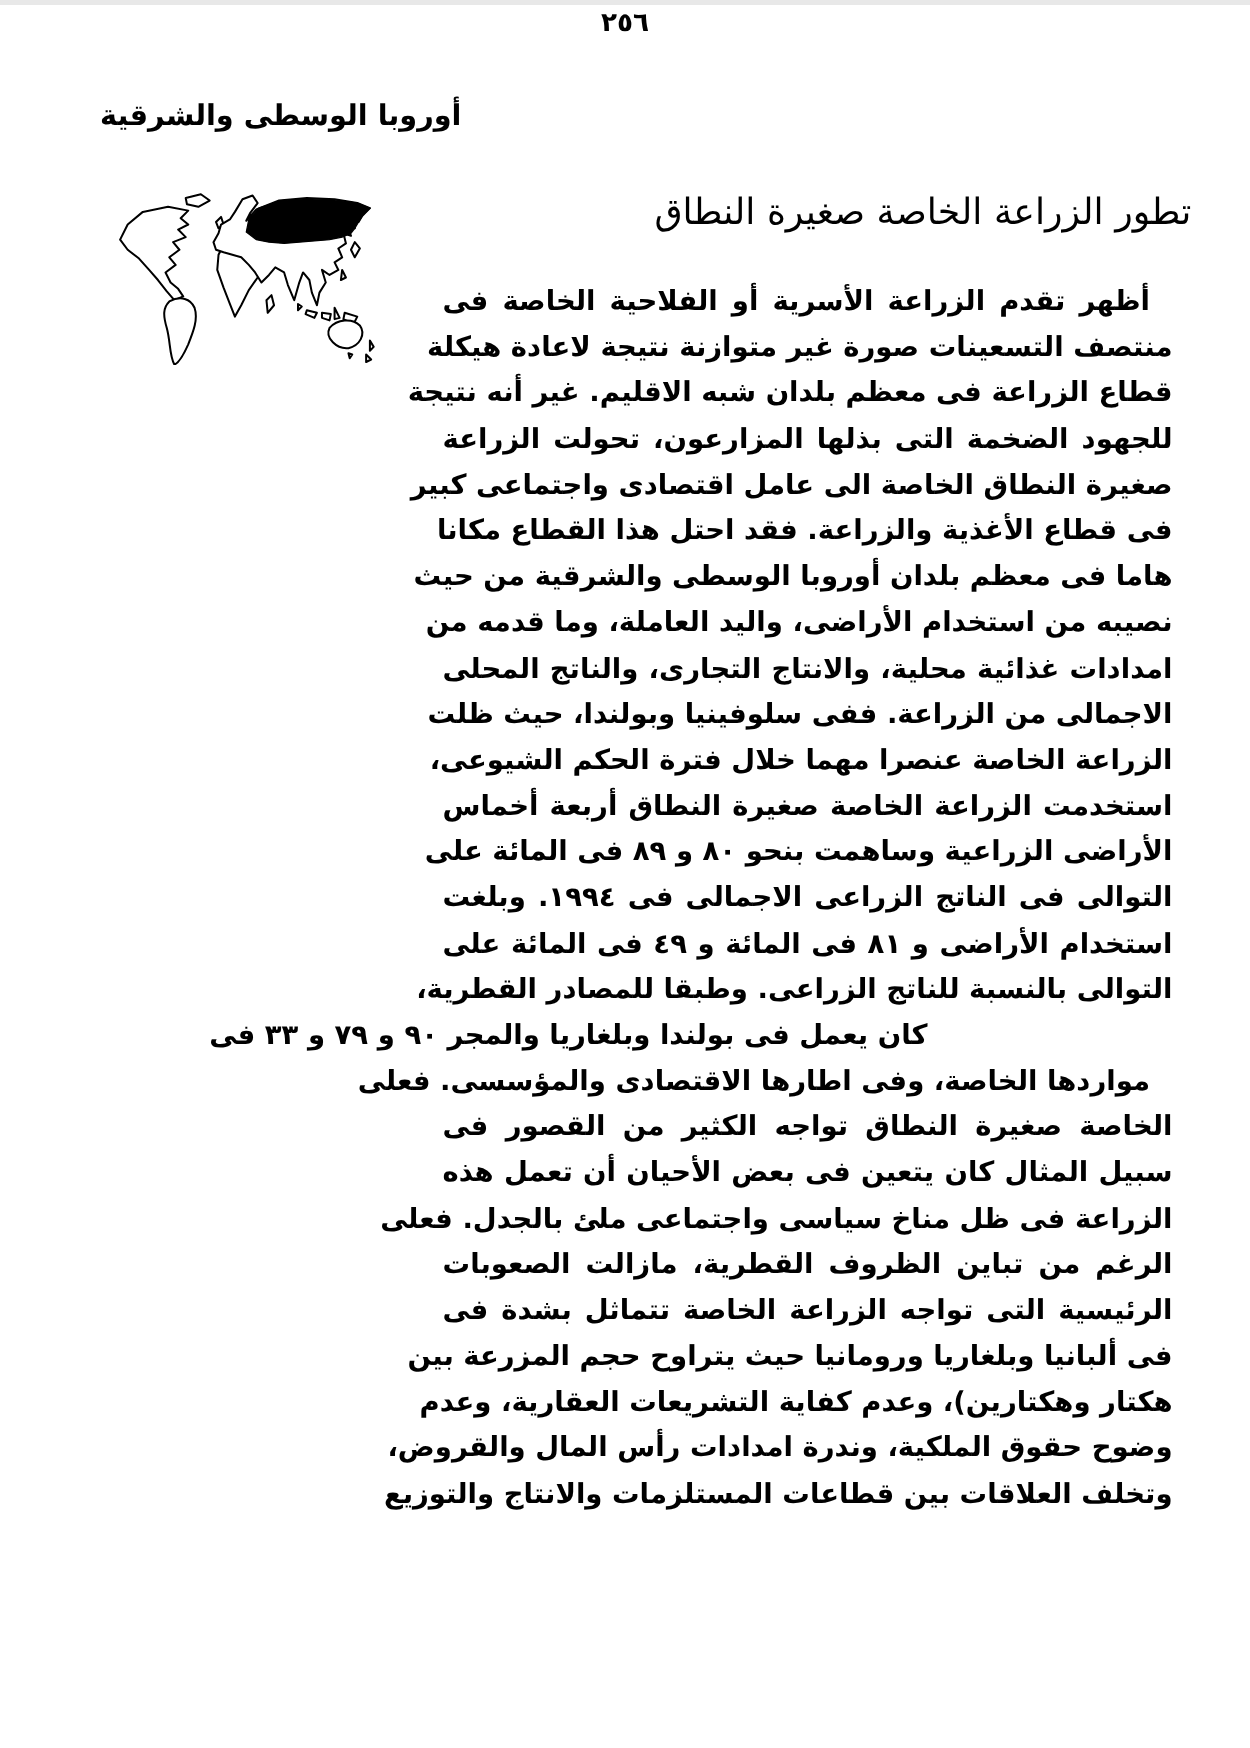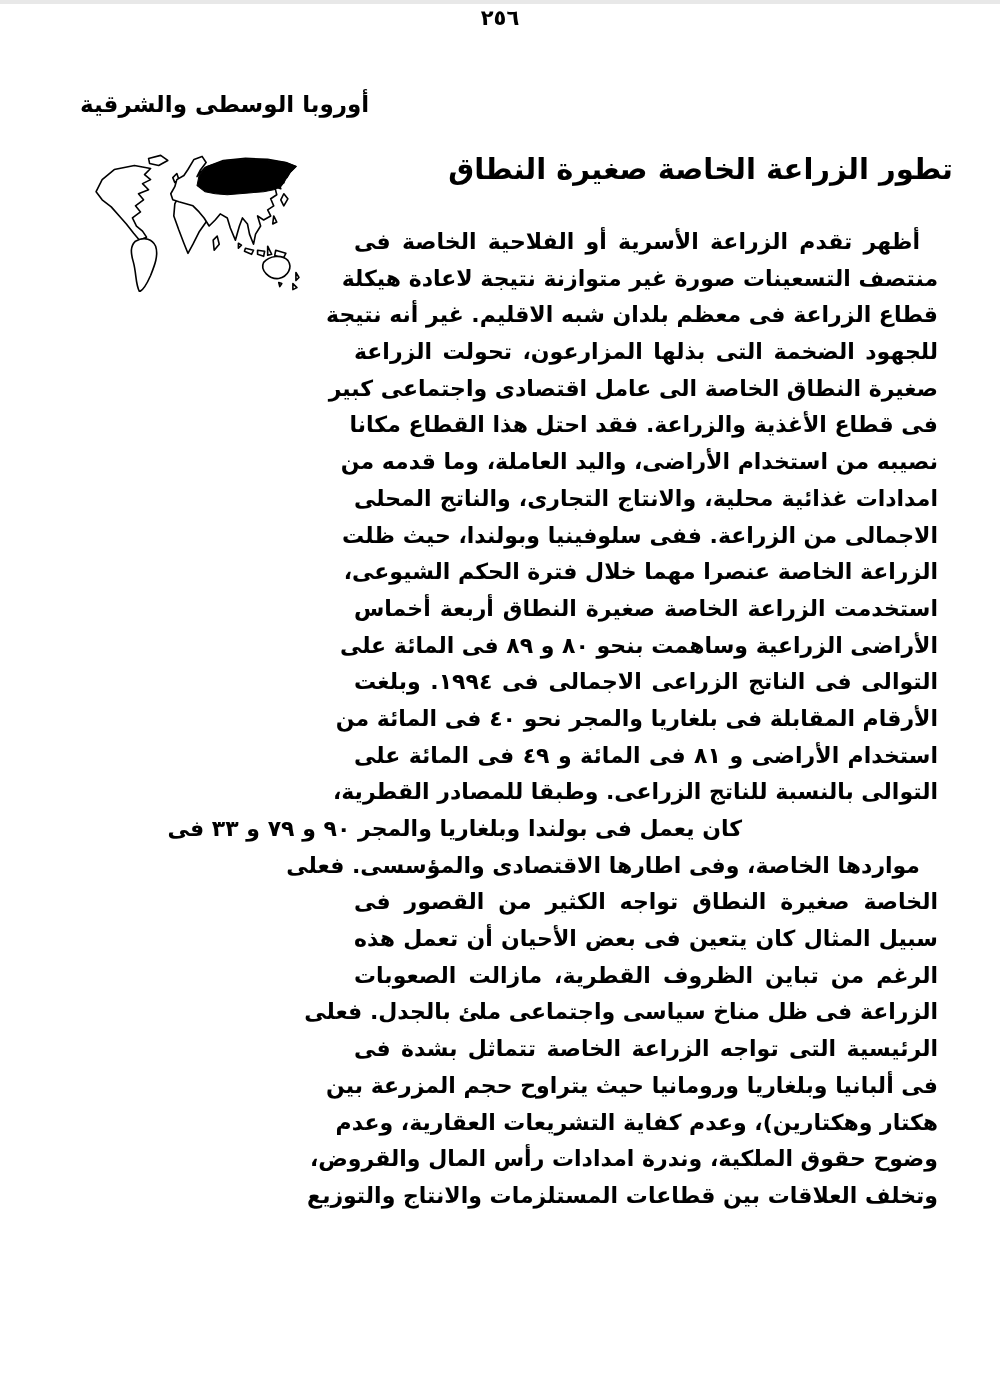--- a/index.html
+++ b/index.html
@@ -11,35 +11,35 @@
     color:#000;
     font-family:"DejaVu Sans", sans-serif;
     overflow:hidden;
   }
   .page-number {
     position:absolute; top:2px; left:0; right:0;
     text-align:center;
     font-size:21px; font-weight:700;
   }
   .region-label {
-    position:absolute; top:87px; left:80px;
+    position:absolute; top:76px; left:80px;
     direction:rtl;
     font-size:23px; font-weight:700;
     letter-spacing:0.5px;
     white-space:nowrap;
   }
   .map-wrap {
     position:absolute; top:149px; left:86px;
     width:218px; height:139px;
   }
   .map-wrap svg { width:100%; height:100%; }
   .article-title {
     position:absolute; top:148px; right:47px;
     direction:rtl;
-    font-size:29px; font-weight:700;
+    font-size:29px; font-weight:400;
     white-space:nowrap;
   }
   .body-text {
     position:absolute; top:220px; left:354px;
     width:584px;
     direction:rtl;
     font-size:22px; font-weight:700;
   }
   .para { margin:0; }
   .line {
@@ -106,38 +106,38 @@
   <h1 class="article-title" data-name="article-title" style="margin:0;">تطور الزراعة الخاصة صغيرة النطاق</h1>
 
   <div class="body-text" data-name="article-body">
     <div class="para" data-name="paragraph-1">
         <div class="line" data-name="text-line">أظهر تقدم الزراعة الأسرية أو الفلاحية الخاصة فى</div>
         <div class="line" data-name="text-line">منتصف التسعينات صورة غير متوازنة نتيجة لاعادة هيكلة</div>
         <div class="line" data-name="text-line">قطاع الزراعة فى معظم بلدان شبه الاقليم. غير أنه نتيجة</div>
         <div class="line" data-name="text-line">للجهود الضخمة التى بذلها المزارعون، تحولت الزراعة</div>
         <div class="line" data-name="text-line">صغيرة النطاق الخاصة الى عامل اقتصادى واجتماعى كبير</div>
         <div class="line" data-name="text-line">فى قطاع الأغذية والزراعة. فقد احتل هذا القطاع مكانا</div>
+        <div class="line" data-name="text-line">هاما فى معظم بلدان أوروبا الوسطى والشرقية من حيث</div>
         <div class="line" data-name="text-line">نصيبه من استخدام الأراضى، واليد العاملة، وما قدمه من</div>
         <div class="line" data-name="text-line">امدادات غذائية محلية، والانتاج التجارى، والناتج المحلى</div>
         <div class="line" data-name="text-line">الاجمالى من الزراعة. ففى سلوفينيا وبولندا، حيث ظلت</div>
         <div class="line" data-name="text-line">الزراعة الخاصة عنصرا مهما خلال فترة الحكم الشيوعى،</div>
         <div class="line" data-name="text-line">استخدمت الزراعة الخاصة صغيرة النطاق أربعة أخماس</div>
         <div class="line" data-name="text-line">الأراضى الزراعية وساهمت بنحو ٨٠ و ٨٩ فى المائة على</div>
         <div class="line" data-name="text-line">التوالى فى الناتج الزراعى الاجمالى فى ١٩٩٤. وبلغت</div>
-        <div class="line" data-name="text-line">الأرقام المقابلة فى بلغاريا والمجر نحو ٤٠ فى المائة من</div>
         <div class="line" data-name="text-line">استخدام الأراضى و ٨١ فى المائة و ٤٩ فى المائة على</div>
         <div class="line" data-name="text-line">التوالى بالنسبة للناتج الزراعى. وطبقا للمصادر القطرية،</div>
         <div class="line" data-name="text-line">كان يعمل فى بولندا وبلغاريا والمجر ٩٠ و ٧٩ و ٣٣ فى</div>
       </div>
     <div class="para" data-name="paragraph-2">
         <div class="line" data-name="text-line">مواردها الخاصة، وفى اطارها الاقتصادى والمؤسسى. فعلى</div>
         <div class="line" data-name="text-line">الخاصة صغيرة النطاق تواجه الكثير من القصور فى</div>
         <div class="line" data-name="text-line">سبيل المثال كان يتعين فى بعض الأحيان أن تعمل هذه</div>
+        <div class="line" data-name="text-line">الزراعة فى ظل مناخ سياسى واجتماعى ملئ بالجدل. فعلى</div>
         <div class="line" data-name="text-line">الرغم من تباين الظروف القطرية، مازالت الصعوبات</div>
-        <div class="line" data-name="text-line">الزراعة فى ظل مناخ سياسى واجتماعى ملئ بالجدل. فعلى</div>
         <div class="line" data-name="text-line">الرئيسية التى تواجه الزراعة الخاصة تتماثل بشدة فى</div>
         <div class="line" data-name="text-line">فى ألبانيا وبلغاريا ورومانيا حيث يتراوح حجم المزرعة بين</div>
         <div class="line" data-name="text-line">هكتار وهكتارين)، وعدم كفاية التشريعات العقارية، وعدم</div>
         <div class="line" data-name="text-line">وضوح حقوق الملكية، وندرة امدادات رأس المال والقروض،</div>
         <div class="line" data-name="text-line">وتخلف العلاقات بين قطاعات المستلزمات والانتاج والتوزيع</div>
       </div>
   </div>
 
 </div>
 

